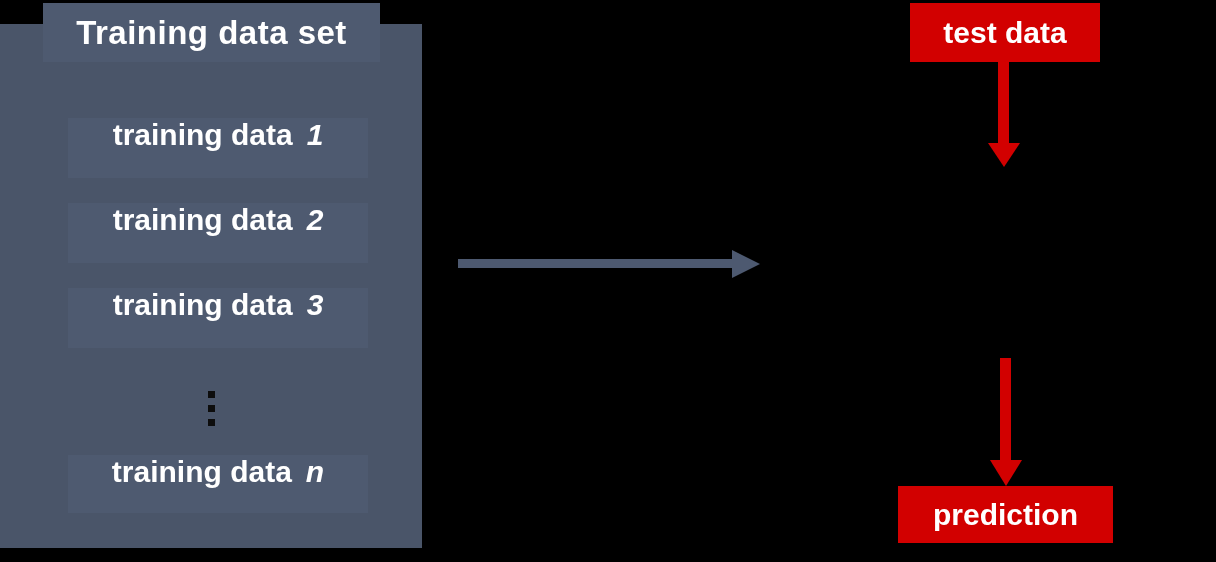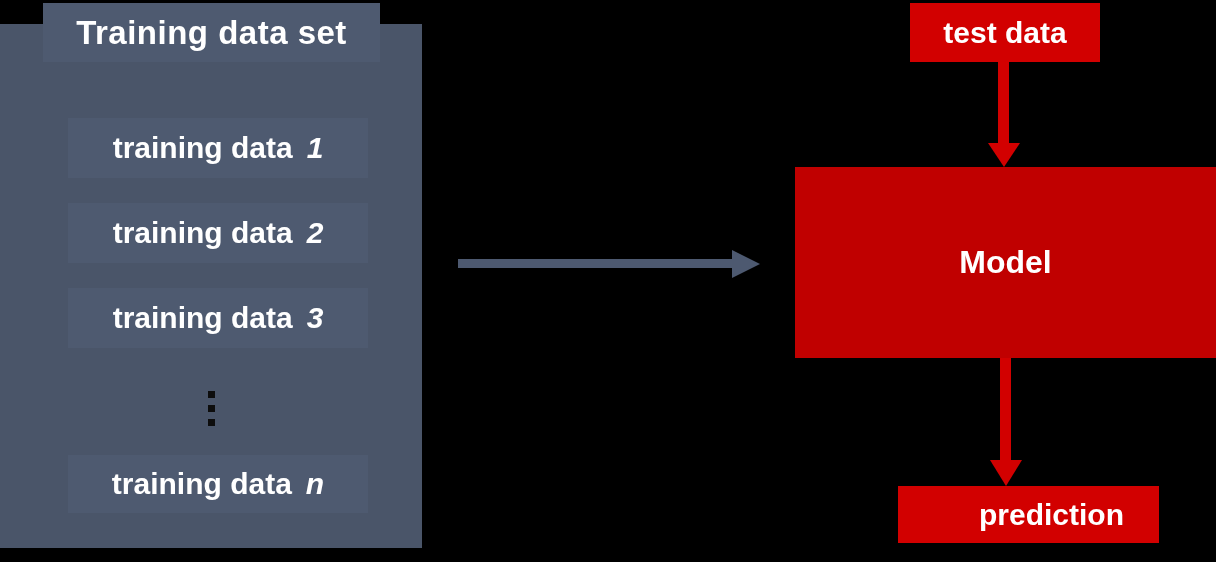--- a/index.html
+++ b/index.html
@@ -19,21 +19,21 @@
   .panel-header {
     position: absolute; left: 43px; top: 3px; width: 337px; height: 59px;
     background: var(--panel_light, #4e5a70);
     display: flex; align-items: center; justify-content: center;
     color: var(--text, #fff); font-size: 33px; font-weight: bold;
     letter-spacing: 0.5px; z-index: 2;
   }
   .row {
     position: absolute; left: 68px; width: 300px; height: 60px;
     background: var(--panel_light, #4e5a70);
-    display: flex; align-items: center; justify-content: center;
+    display: flex; align-items: flex-start; justify-content: center;
     color: var(--text, #fff); font-size: 30px; font-weight: bold; z-index: 2;
   }
   .row .idx { font-style: italic; margin-left: 14px; }
   .row1 { top: 118px; }
   .row2 { top: 203px; }
   .row3 { top: 288px; }
   .rowN { top: 455px; height: 58px; }
 
   .dots {
     position: absolute; left: 206px; top: 391px; width: 10px;
@@ -52,21 +52,21 @@
     border-left: 28px solid var(--arrow_slate, #4d5970);
   }
 
   
   .rbox {
     position: absolute; display: flex; align-items: center; justify-content: center;
     color: var(--text, #fff); font-weight: bold;
   }
   .test { left: 910px; top: 3px; width: 190px; height: 59px; background: var(--red, #d20000); font-size: 30px; }
   .model { left: 795px; top: 167px; width: 421px; height: 191px; background: var(--model_red, #c00000); font-size: 32px; }
-  .pred { left: 898px; top: 486px; width: 215px; height: 57px; background: var(--red, #d20000); font-size: 30px; padding-left: 46px; }
+  .pred { left: 898px; top: 486px; width: 215px; height: 57px; background: var(--red, #d20000); font-size: 30px; }
 
   
   .v-shaft { position: absolute; width: 11px; background: var(--red, #d20000); }
   .v-head { position: absolute; width: 0; height: 0; }
   .a1-shaft { left: 998px; top: 62px; height: 83px; }
   .a1-head {
     left: 988px; top: 143px;
     border-left: 16px solid transparent; border-right: 16px solid transparent;
     border-top: 24px solid var(--red, #d20000);
   }
@@ -115,23 +115,20 @@
   <div class="h-shaft"></div>
   <div class="h-head"></div>
 
   <div class="rbox test">
     <span>test data</span>
   </div>
 
   <div class="v-shaft a1-shaft"></div>
   <div class="v-head a1-head"></div>
 
-  <div class="rbox model">
-    <span>Model</span>
-  </div>
 
   <div class="v-shaft a2-shaft"></div>
   <div class="v-head a2-head"></div>
 
   <div class="rbox pred">
     <span>prediction</span>
   </div>
 
 </div>
 

